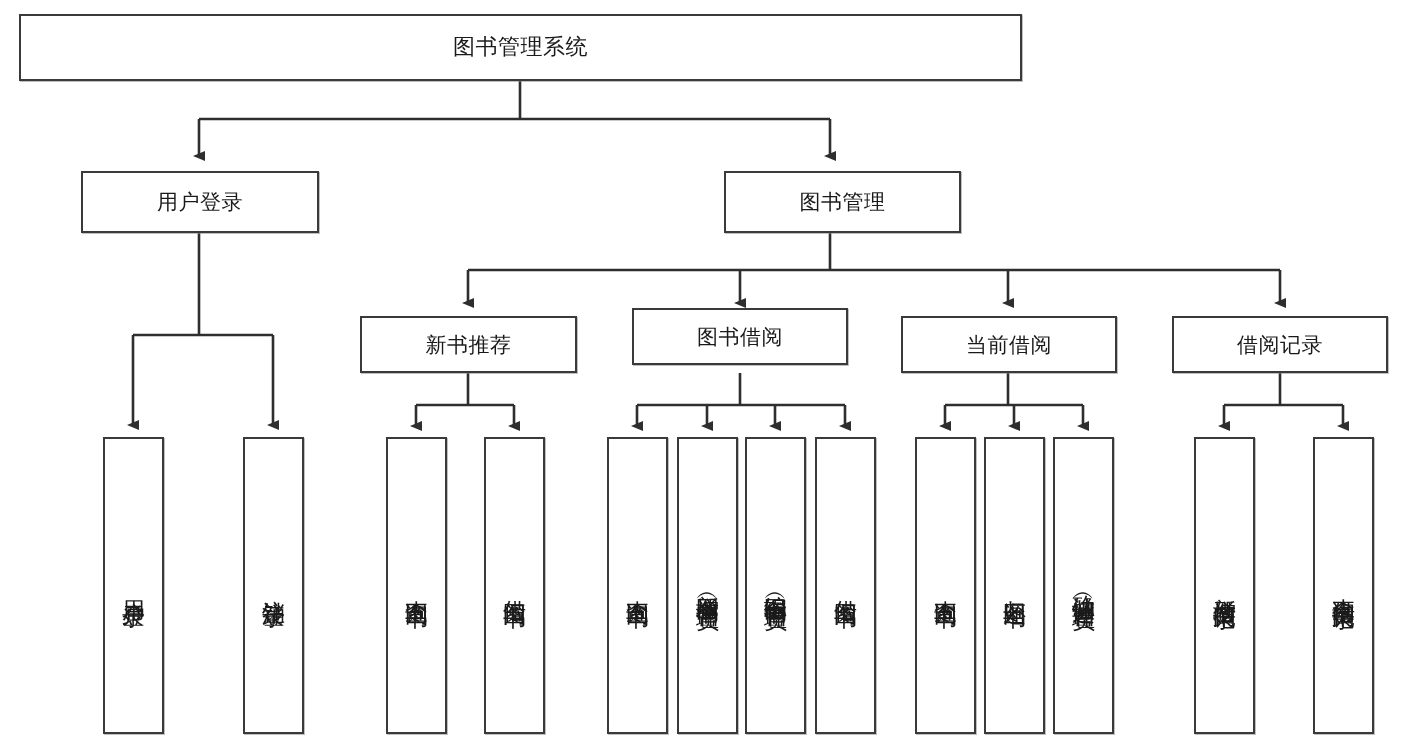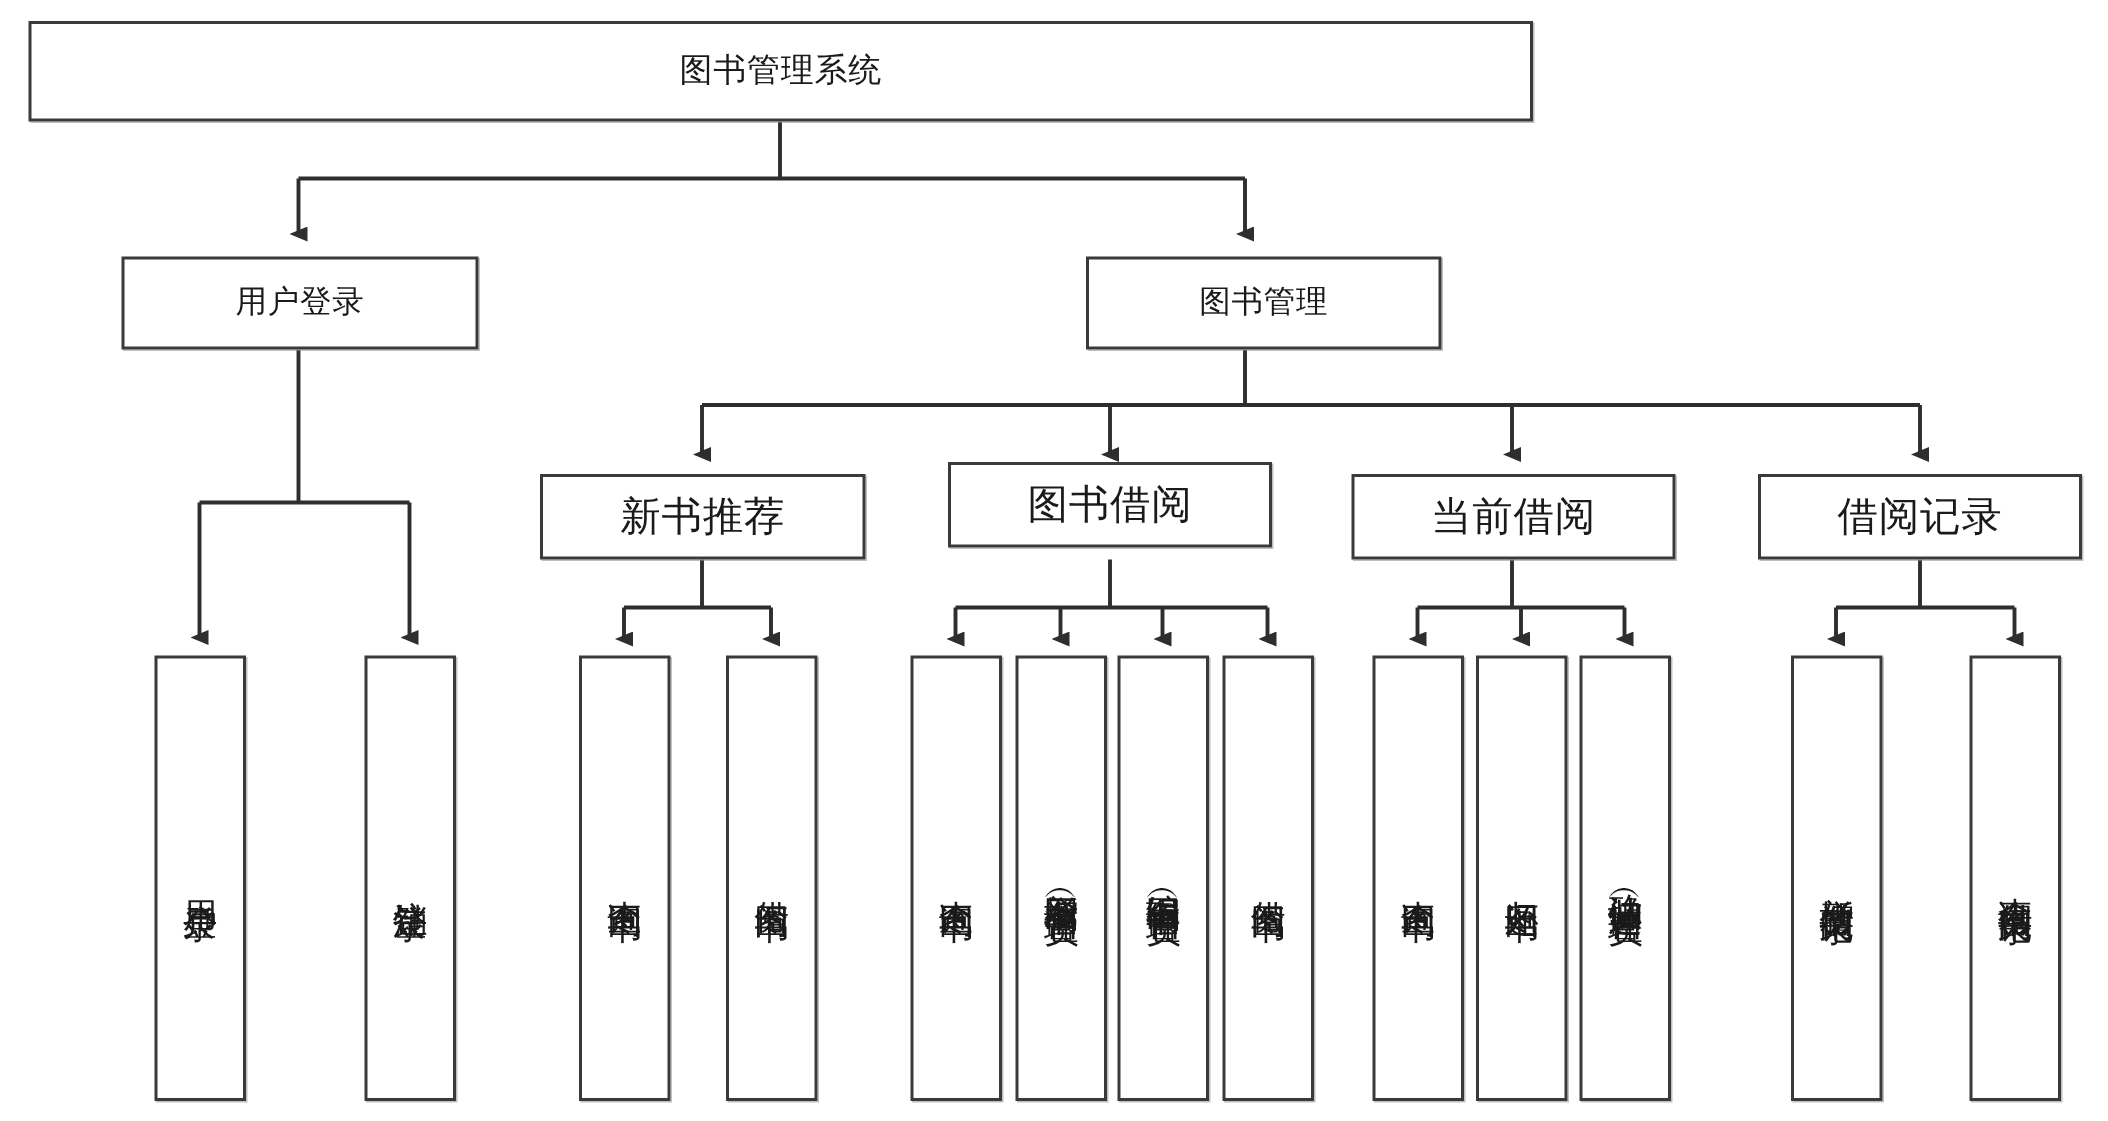--- a/index.html
+++ b/index.html
@@ -36,21 +36,21 @@
     box-shadow: 1px 1px 0 rgba(140,140,140,0.55);
   }
   .node .lbl {
     font-size: 21px;
     line-height: 1.12;
     letter-spacing: 0.5px;
     white-space: nowrap;
   }
   .node.root .lbl { font-size: 22px; }
   .node.lvl1 .lbl { font-size: 21px; }
-  .node.lvl2 .lbl { font-size: 27px; }
+  .node.lvl2 .lbl { font-size: 21px; }
   .node.leaf {
     align-items: center;
     justify-content: center;
     padding: 4px 0;
   }
   .node.leaf .lbl {
     writing-mode: vertical-rl;
     text-orientation: upright;
     font-size: 23px;
     line-height: 1.18;

